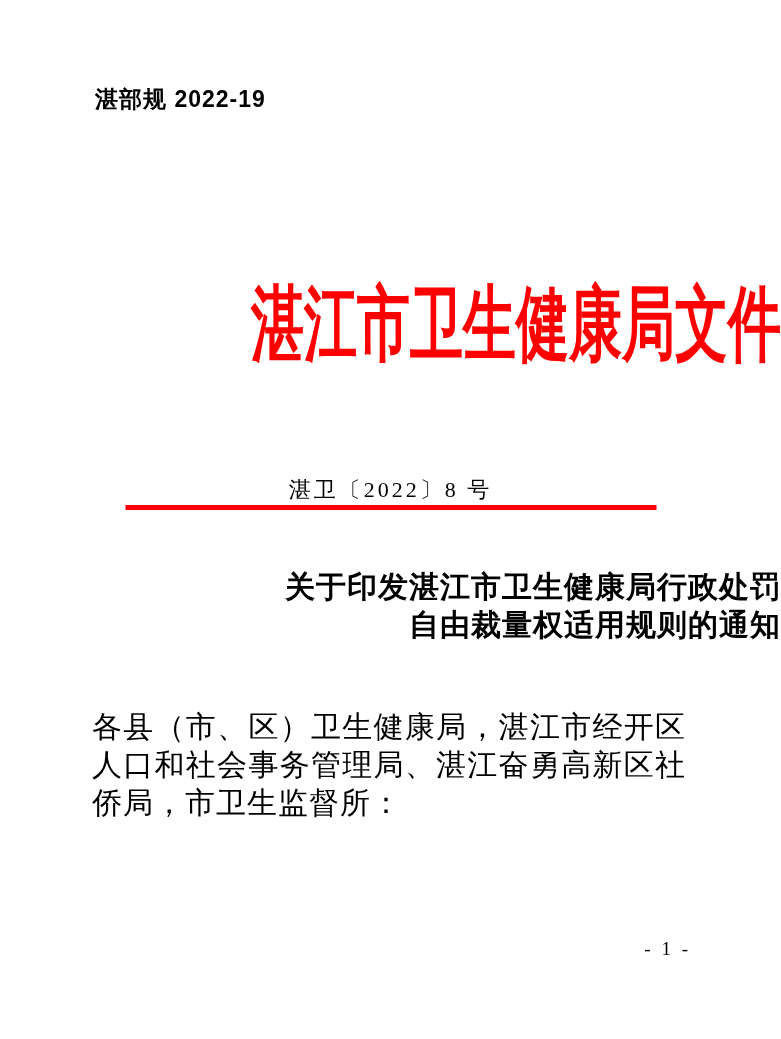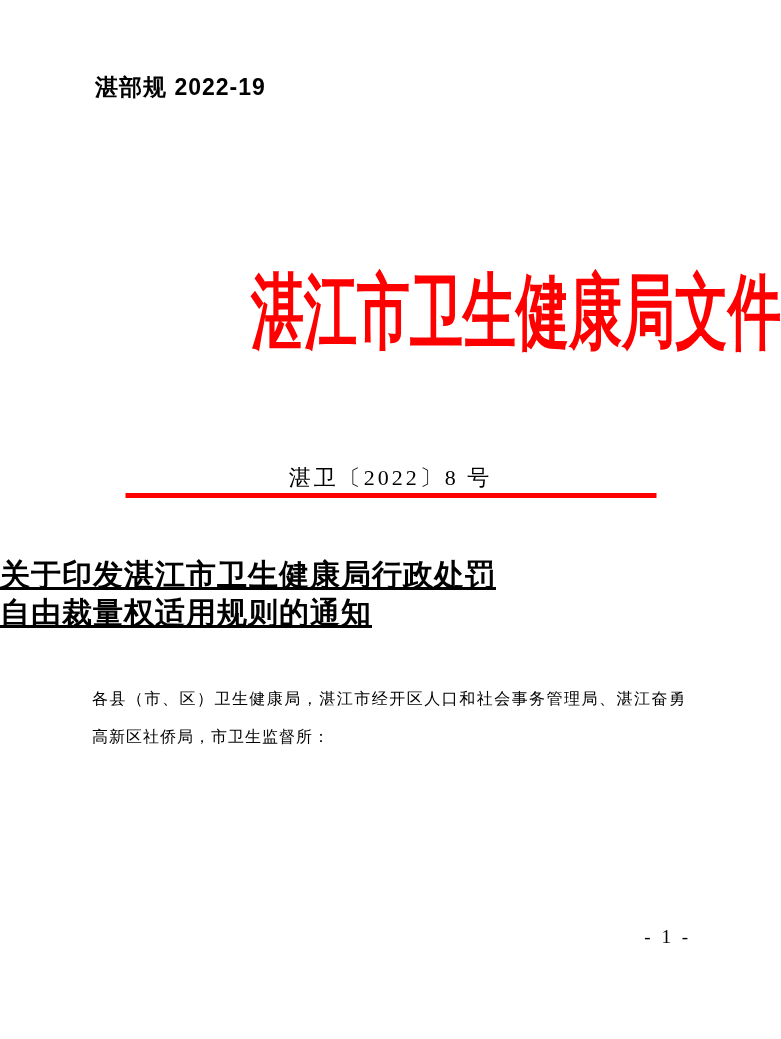--- a/index.html
+++ b/index.html
@@ -9,21 +9,21 @@
   }
   html,body{
     margin:0;
     padding:0;
     background:var(--paper);
   }
   .page{
     position:relative;
     width:781px;
     height:984px;
-    margin:0 auto;
+    margin:12px auto;
     background:var(--paper);
     color:var(--ink);
     overflow:hidden;
     font-family:"Liberation Serif","DejaVu Serif",serif;
   }
   .doc-class{
     position:absolute;
     left:95px;
     top:72px;
     font-family:"Liberation Sans","DejaVu Sans",sans-serif;
@@ -68,33 +68,32 @@
     transform:translateX(-50%);
     width:531px;
     height:5px;
     background:var(--red);
   }
   .doc-title{
     position:absolute;
     top:556px;
     left:0;
     width:100%;
-    text-align:left;
+    text-align:right;
     font-weight:bold;
     font-size:30px;
     line-height:38px;
     letter-spacing:1px;
-    text-decoration:underline;
   }
   .body-text{
     position:absolute;
-    top:680px;
+    top:696px;
     left:92px;
     width:594px;
-    font-size:16px;
+    font-size:30px;
     line-height:38px;
     letter-spacing:1px;
     text-align:justify;
   }
   .body-text p{
     margin:0;
   }
   .body-text p.indent{
     text-indent:2em;
   }

